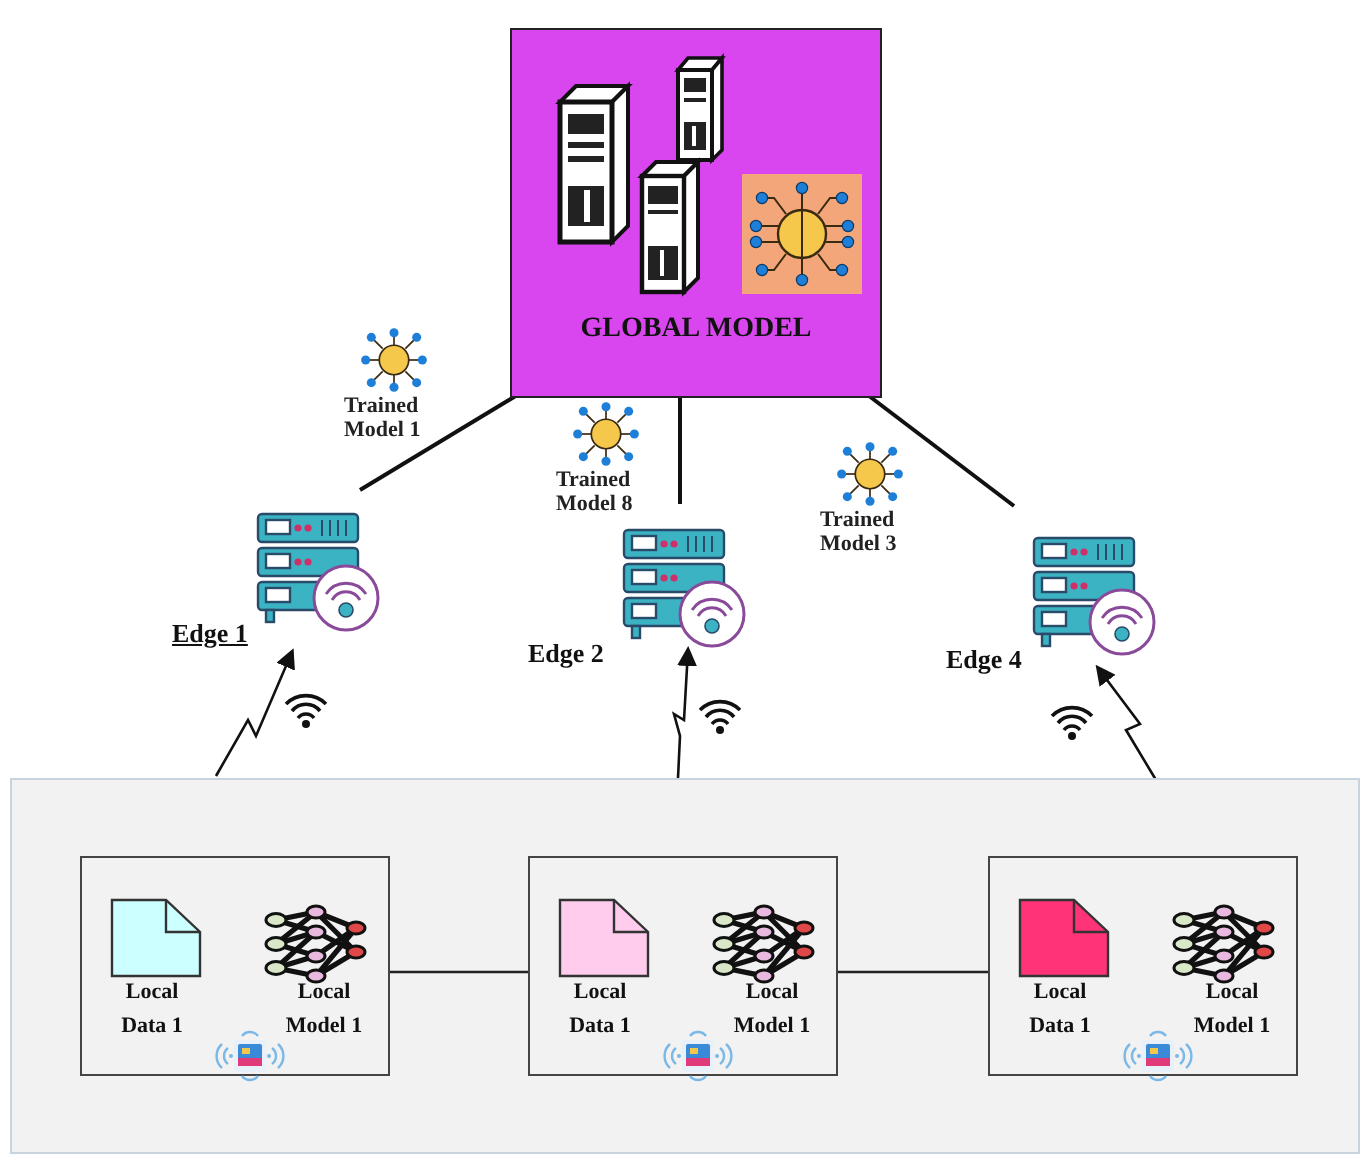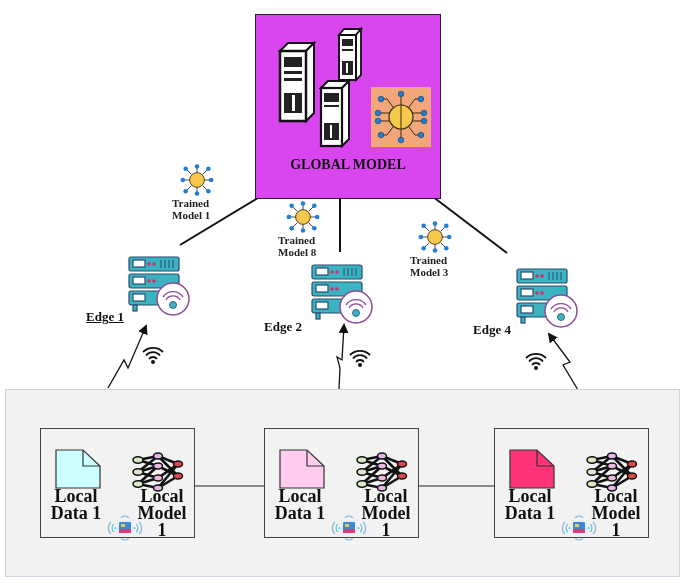--- a/index.html
+++ b/index.html
@@ -4,21 +4,21 @@
 <style>
   html, body { margin:0; padding:0; background:#ffffff; }
   body { width:685px; height:583px; position:relative; overflow:hidden; font-family:"Liberation Serif", serif; }
   .abs { position:absolute; }
   #global-box { left:255px; top:14px; width:186px; height:185px; border:1.5px solid #222; background:#d946ef; box-sizing:border-box; }
   #global-title { left:0; width:100%; top:142px; text-align:center; font-size:14px; line-height:16px; font-weight:bold; color:#111; }
   #local-panel { left:5px; top:389px; width:675px; height:188px; background:#f2f2f2; border:1px solid #c9d3de; box-sizing:border-box; }
   .local-box { position:absolute; top:428px; width:155px; height:110px; border:1.5px solid #444; box-sizing:border-box; background:#f2f2f2; }
   .edge-label { font-size:13px; font-weight:bold; color:#111; }
   .trained-label { font-size:11px; font-weight:bold; line-height:12px; color:#222; }
-  .local-label { font-size:18px; font-weight:bold; text-align:center; line-height:17px; color:#111; }
+  .local-label { font-size:11px; font-weight:bold; text-align:center; line-height:17px; color:#111; }
   svg { overflow:visible; }
 </style>
 </head>
 <body>
 
 <svg class="abs" style="left:0;top:0;" width="685" height="583">
   <defs>
     <marker id="arrowhead" markerWidth="10" markerHeight="10" refX="8" refY="5" orient="auto" markerUnits="userSpaceOnUse">
       <path d="M0,0 L10,5 L0,10 z" fill="#111"></path>
     </marker>

